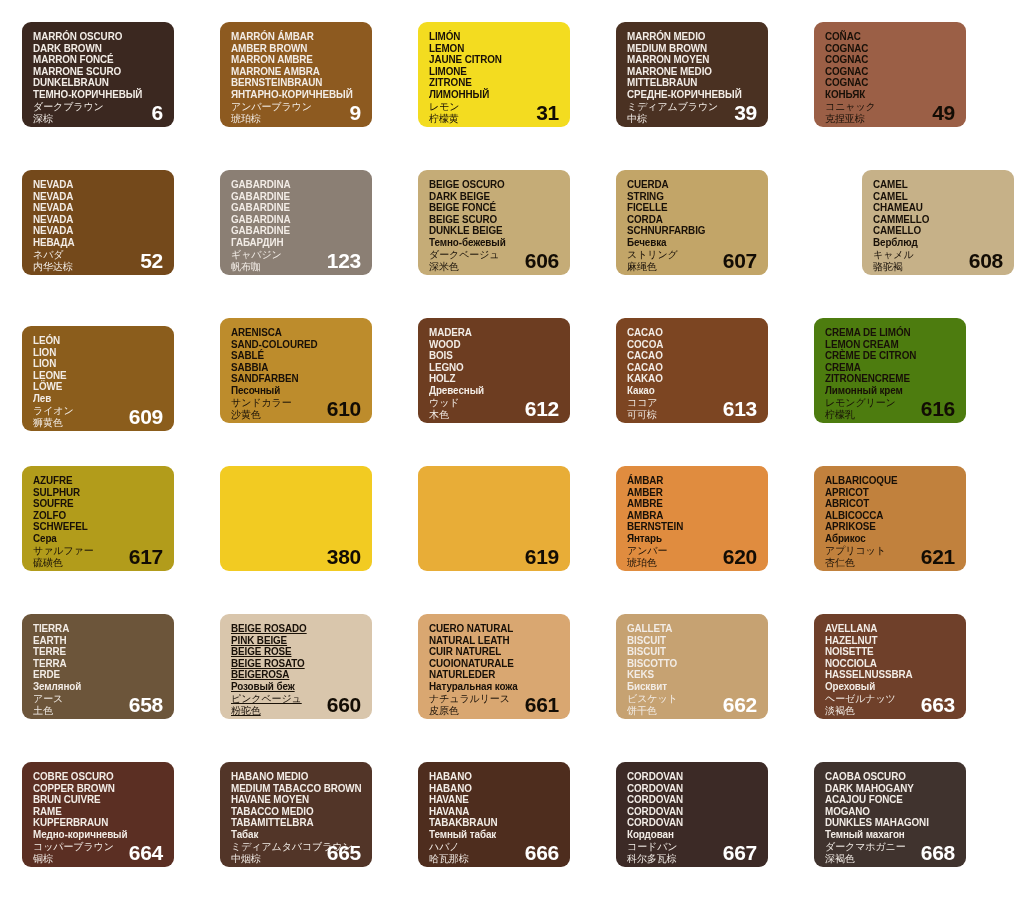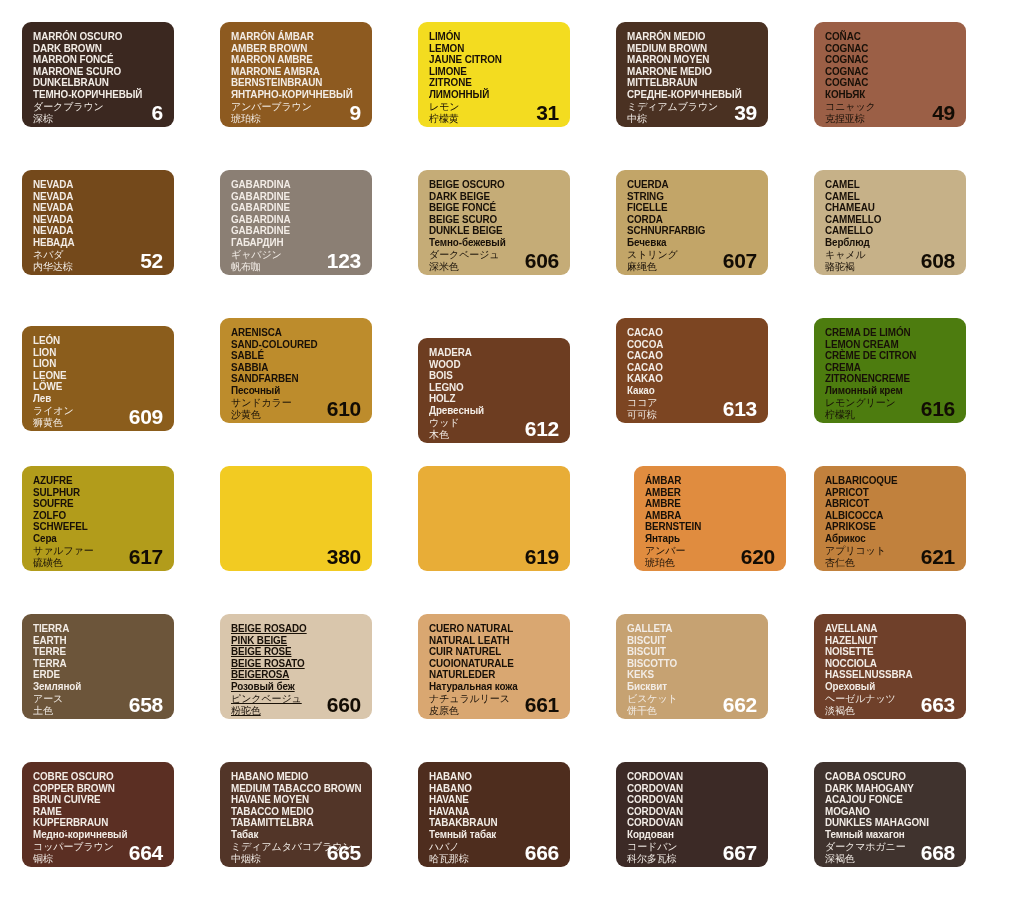--- a/index.html
+++ b/index.html
@@ -188,21 +188,21 @@
         <span class="name-line">STRING</span>
         <span class="name-line">FICELLE</span>
         <span class="name-line">CORDA</span>
         <span class="name-line">SCHNURFARBIG</span>
         <span class="name-line cyr">Бечевка</span>
         <span class="name-line cjk">ストリング</span>
         <span class="name-line cjk">麻绳色</span>
       </div>
       <div class="code">607</div>
     </div>
-    <div class="swatch dark-text" style="background: rgb(198, 177, 136);">
+    <div class="swatch dark-text" style="background: rgb(198, 177, 136); margin-left: 48px;">
       <div class="names">
         <span class="name-line">CAMEL</span>
         <span class="name-line">CAMEL</span>
         <span class="name-line">CHAMEAU</span>
         <span class="name-line">CAMMELLO</span>
         <span class="name-line">CAMELLO</span>
         <span class="name-line cyr">Верблюд</span>
         <span class="name-line cjk">キャメル</span>
         <span class="name-line cjk">骆驼褐</span>
       </div>
@@ -227,21 +227,21 @@
         <span class="name-line">SAND-COLOURED</span>
         <span class="name-line">SABLÉ</span>
         <span class="name-line">SABBIA</span>
         <span class="name-line">SANDFARBEN</span>
         <span class="name-line cyr">Песочный</span>
         <span class="name-line cjk">サンドカラー</span>
         <span class="name-line cjk">沙黄色</span>
       </div>
       <div class="code">610</div>
     </div>
-    <div class="swatch light-text" style="background: rgb(109, 61, 33); margin-top: 20px;">
+    <div class="swatch light-text" style="background: rgb(109, 61, 33);">
       <div class="names">
         <span class="name-line">MADERA</span>
         <span class="name-line">WOOD</span>
         <span class="name-line">BOIS</span>
         <span class="name-line">LEGNO</span>
         <span class="name-line">HOLZ</span>
         <span class="name-line cyr">Древесный</span>
         <span class="name-line cjk">ウッド</span>
         <span class="name-line cjk">木色</span>
       </div>
@@ -285,21 +285,21 @@
         <span class="name-line cjk">硫磺色</span>
       </div>
       <div class="code">617</div>
     </div>
     <div class="swatch dark-text" style="background: rgb(242, 203, 34);">
       <div class="code">380</div>
     </div>
     <div class="swatch dark-text" style="background: rgb(232, 173, 55);">
       <div class="code">619</div>
     </div>
-    <div class="swatch dark-text" style="background: rgb(224, 140, 63); margin-left: 18px;">
+    <div class="swatch dark-text" style="background: rgb(224, 140, 63);">
       <div class="names">
         <span class="name-line">ÁMBAR</span>
         <span class="name-line">AMBER</span>
         <span class="name-line">AMBRE</span>
         <span class="name-line">AMBRA</span>
         <span class="name-line">BERNSTEIN</span>
         <span class="name-line cyr">Янтарь</span>
         <span class="name-line cjk">アンバー</span>
         <span class="name-line cjk">琥珀色</span>
       </div>

